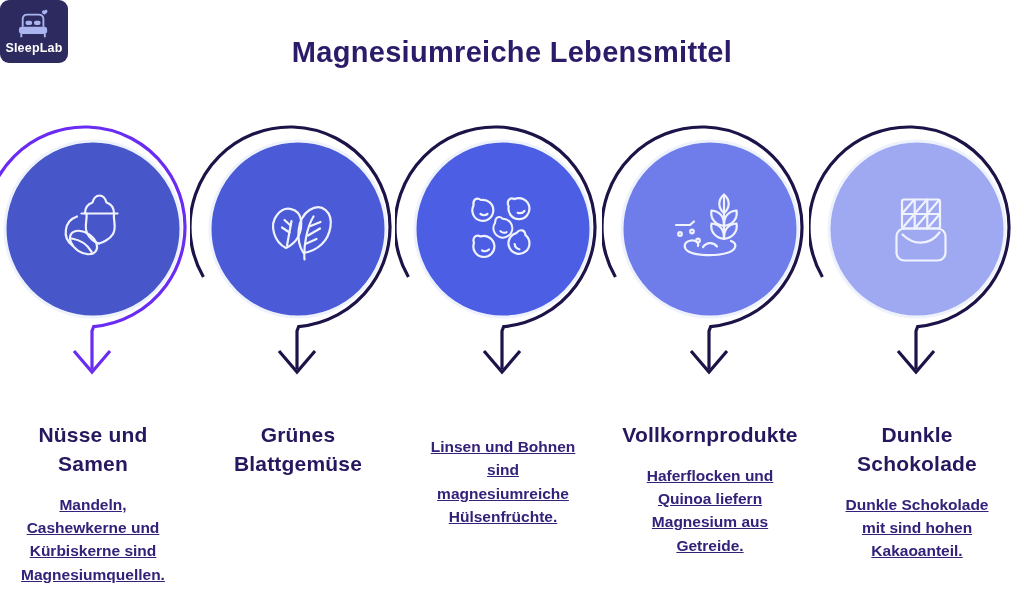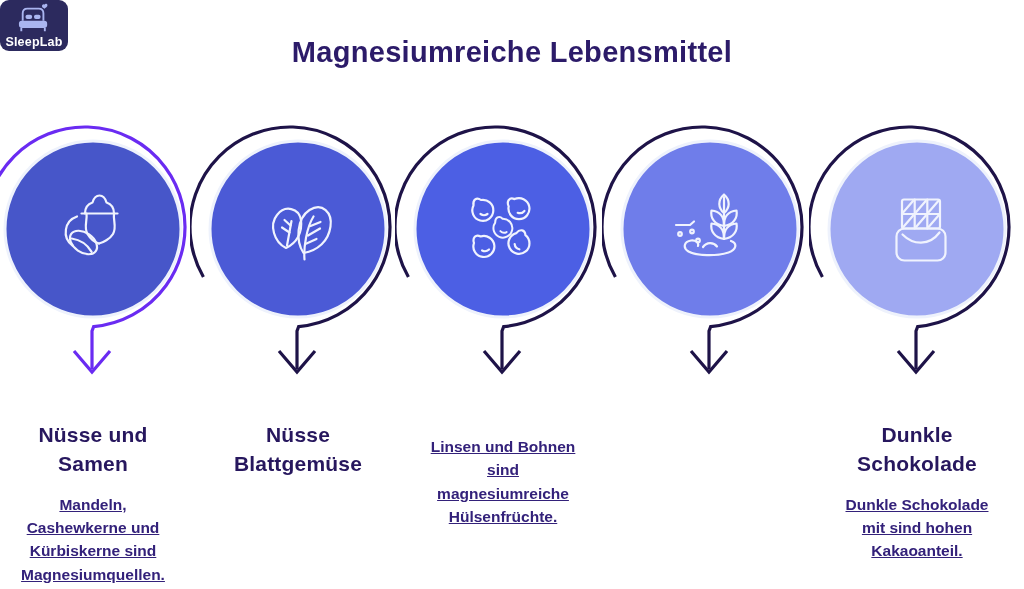--- a/index.html
+++ b/index.html
@@ -2,21 +2,21 @@
 <html><head>
 <meta charset="utf-8">
 <style>
   html,body { margin:0; padding:0; background:#ffffff; }
   .canvas {
     position:relative; width:1024px; height:589px; overflow:hidden;
     background:#ffffff; font-family:"Liberation Sans", sans-serif;
   }
   
   .logo {
-    position:absolute; top:0; left:0; width:68px; height:51px;
+    position:absolute; top:0; left:0; width:68px; height:63px;
     background:#2c2a5e; border-radius:9px;
     display:flex; flex-direction:column; align-items:center; justify-content:center;
   }
   .logo-text { color:#ffffff; font-size:12.5px; font-weight:700; letter-spacing:.2px; margin-top:1px; }
   
   .title {
     position:absolute; top:36px; left:0; width:100%; margin:0;
     text-align:center; box-sizing:border-box;
     font-size:29px; font-weight:800; color:#2c1b69; letter-spacing:.3px;
   }
@@ -161,25 +161,29 @@
       <path d="M 25.5 45.5 C 36 56 52 57.5 62.5 43.5"></path>
     </g>
   </svg>
 
   <div class="col c0">
     <h2>Nüsse und
 Samen</h2>
     <p>Mandeln, Cashewkerne und Kürbiskerne sind Magnesiumquellen.</p>
   </div>
   <div class="col c1">
-    <h2>Nüsse
+    <h2>Grünes
 Blattgemüse</h2>
   </div>
   <div class="col c2">
     <p>Linsen und Bohnen sind magnesiumreiche Hülsenfrüchte.</p>
+  </div>
+  <div class="col c3">
+    <h2>Vollkornprodukte</h2>
+    <p>Haferflocken und Quinoa liefern Magnesium aus Getreide.</p>
   </div>
   <div class="col c4">
     <h2>Dunkle
 Schokolade</h2>
     <p>Dunkle Schokolade mit sind hohen Kakaoanteil.</p>
   </div>
 
 </div>
 
 </body></html>

